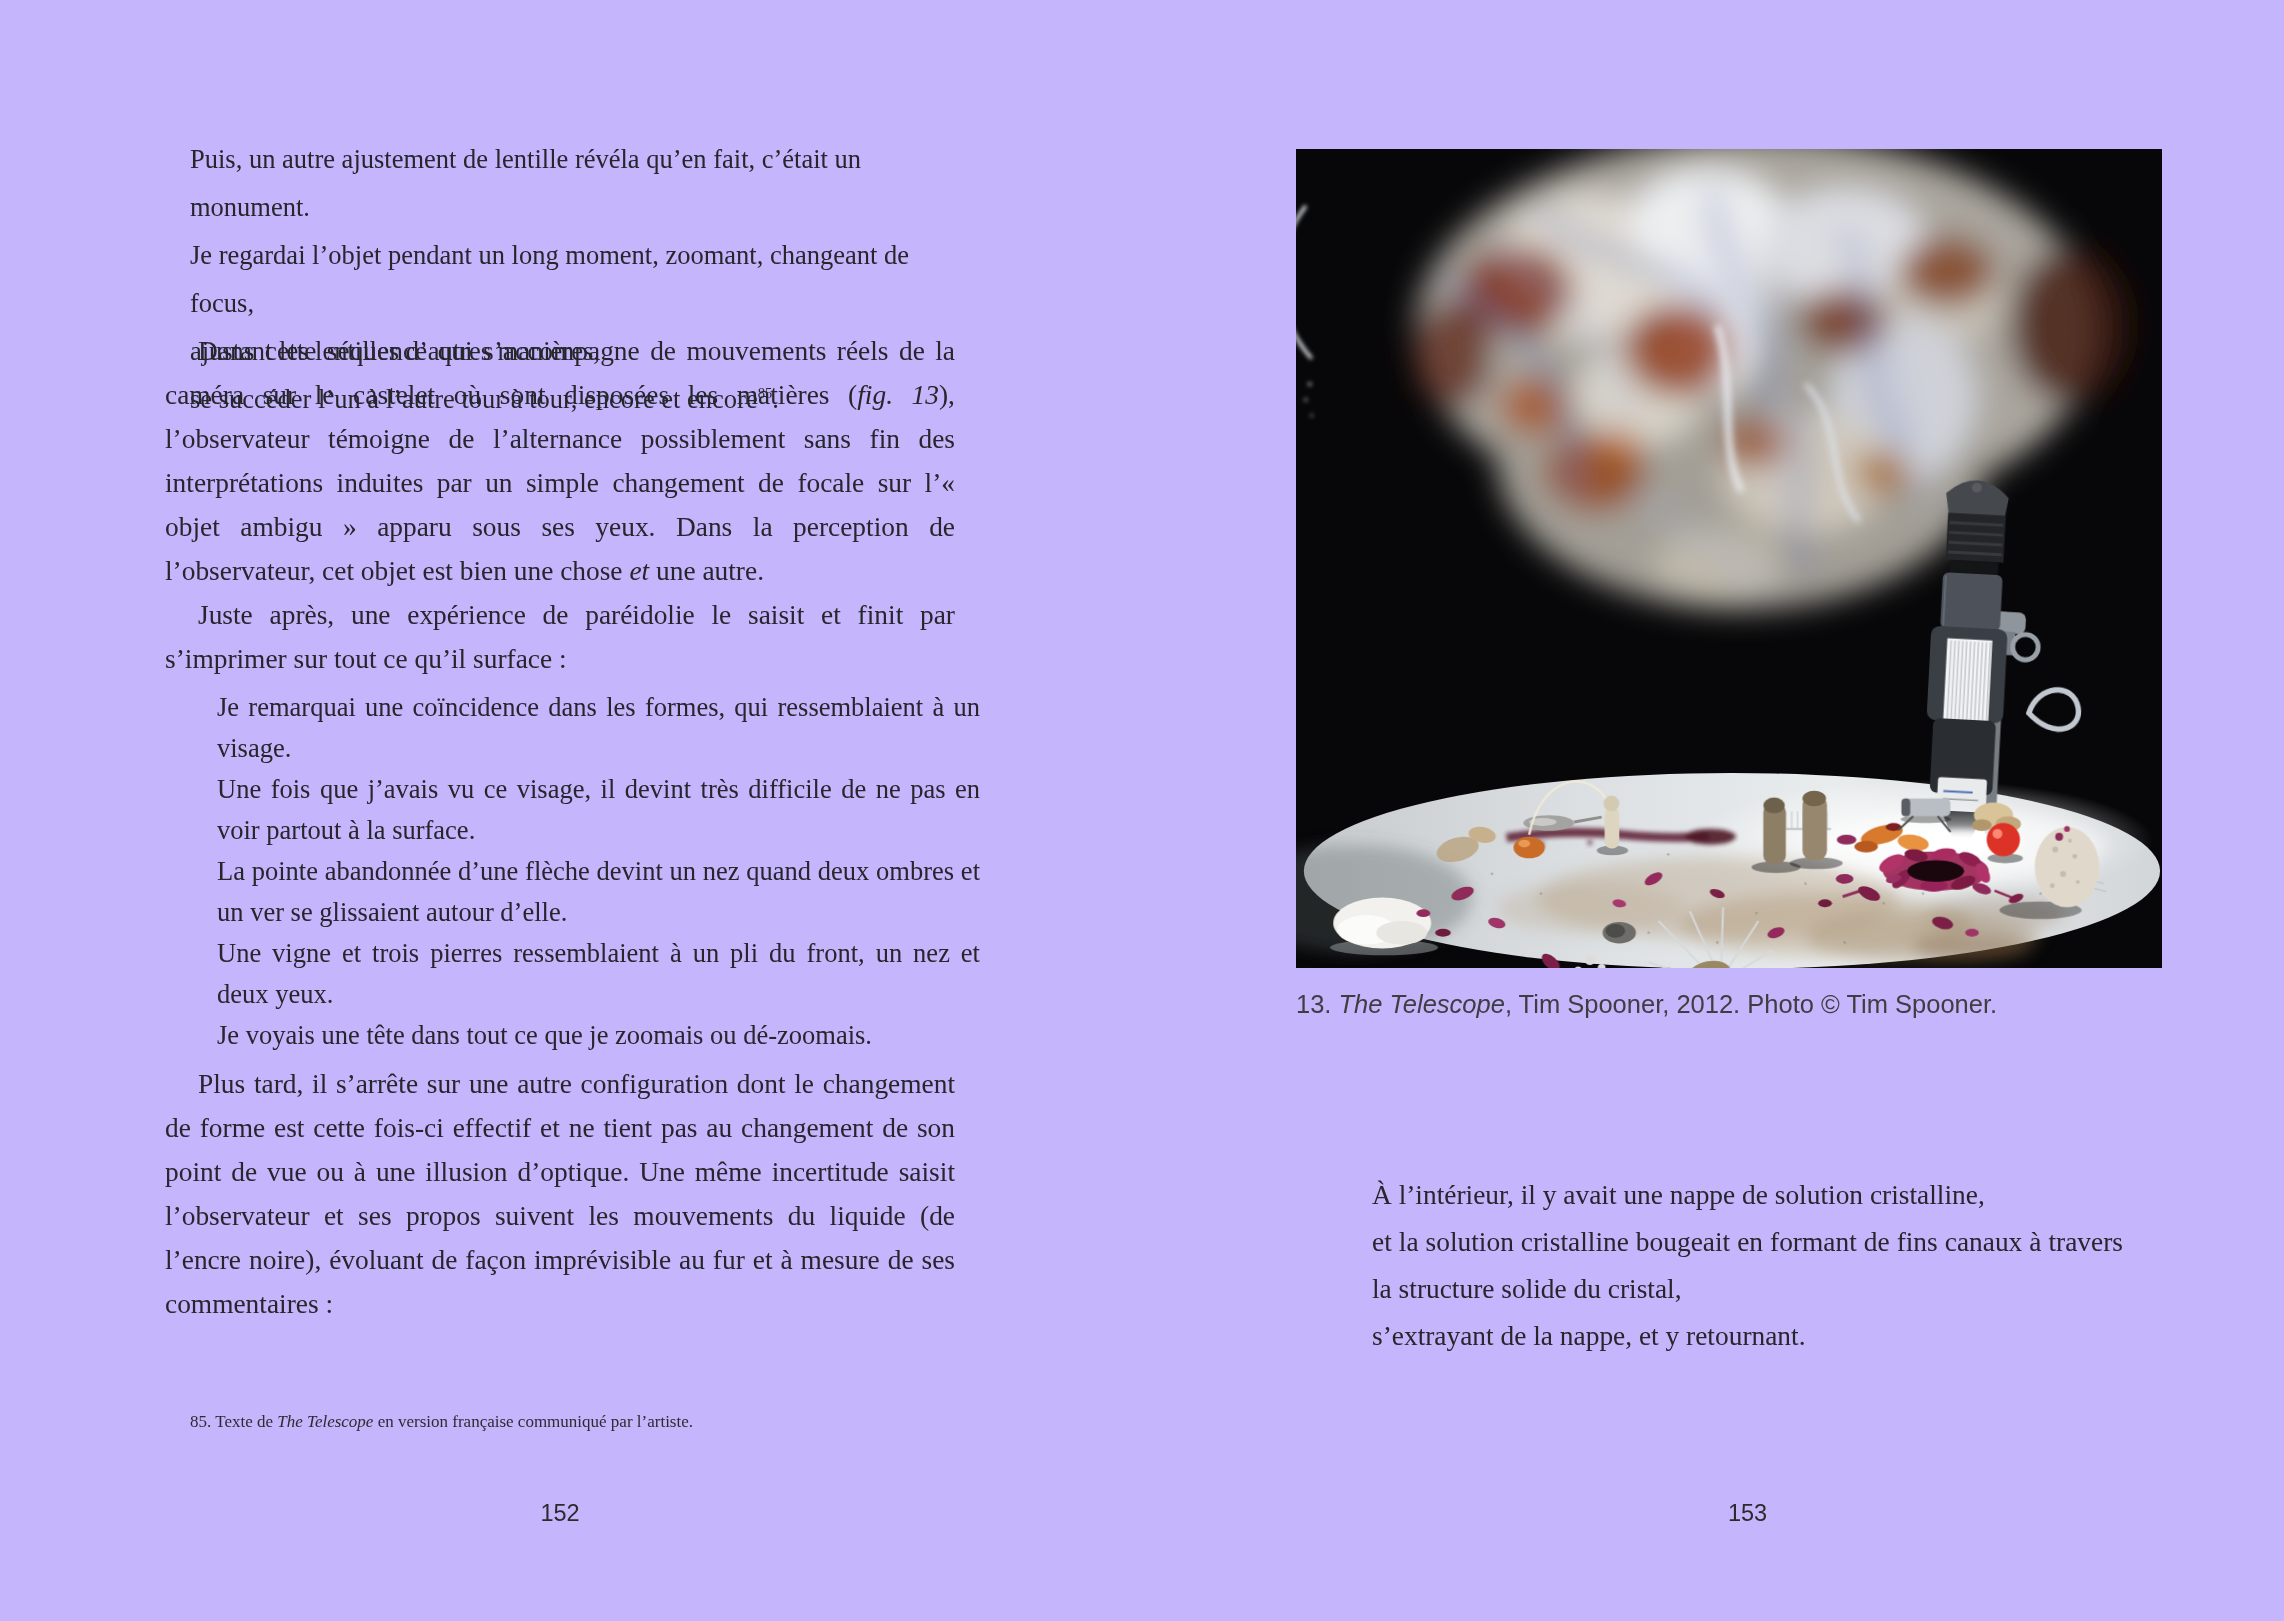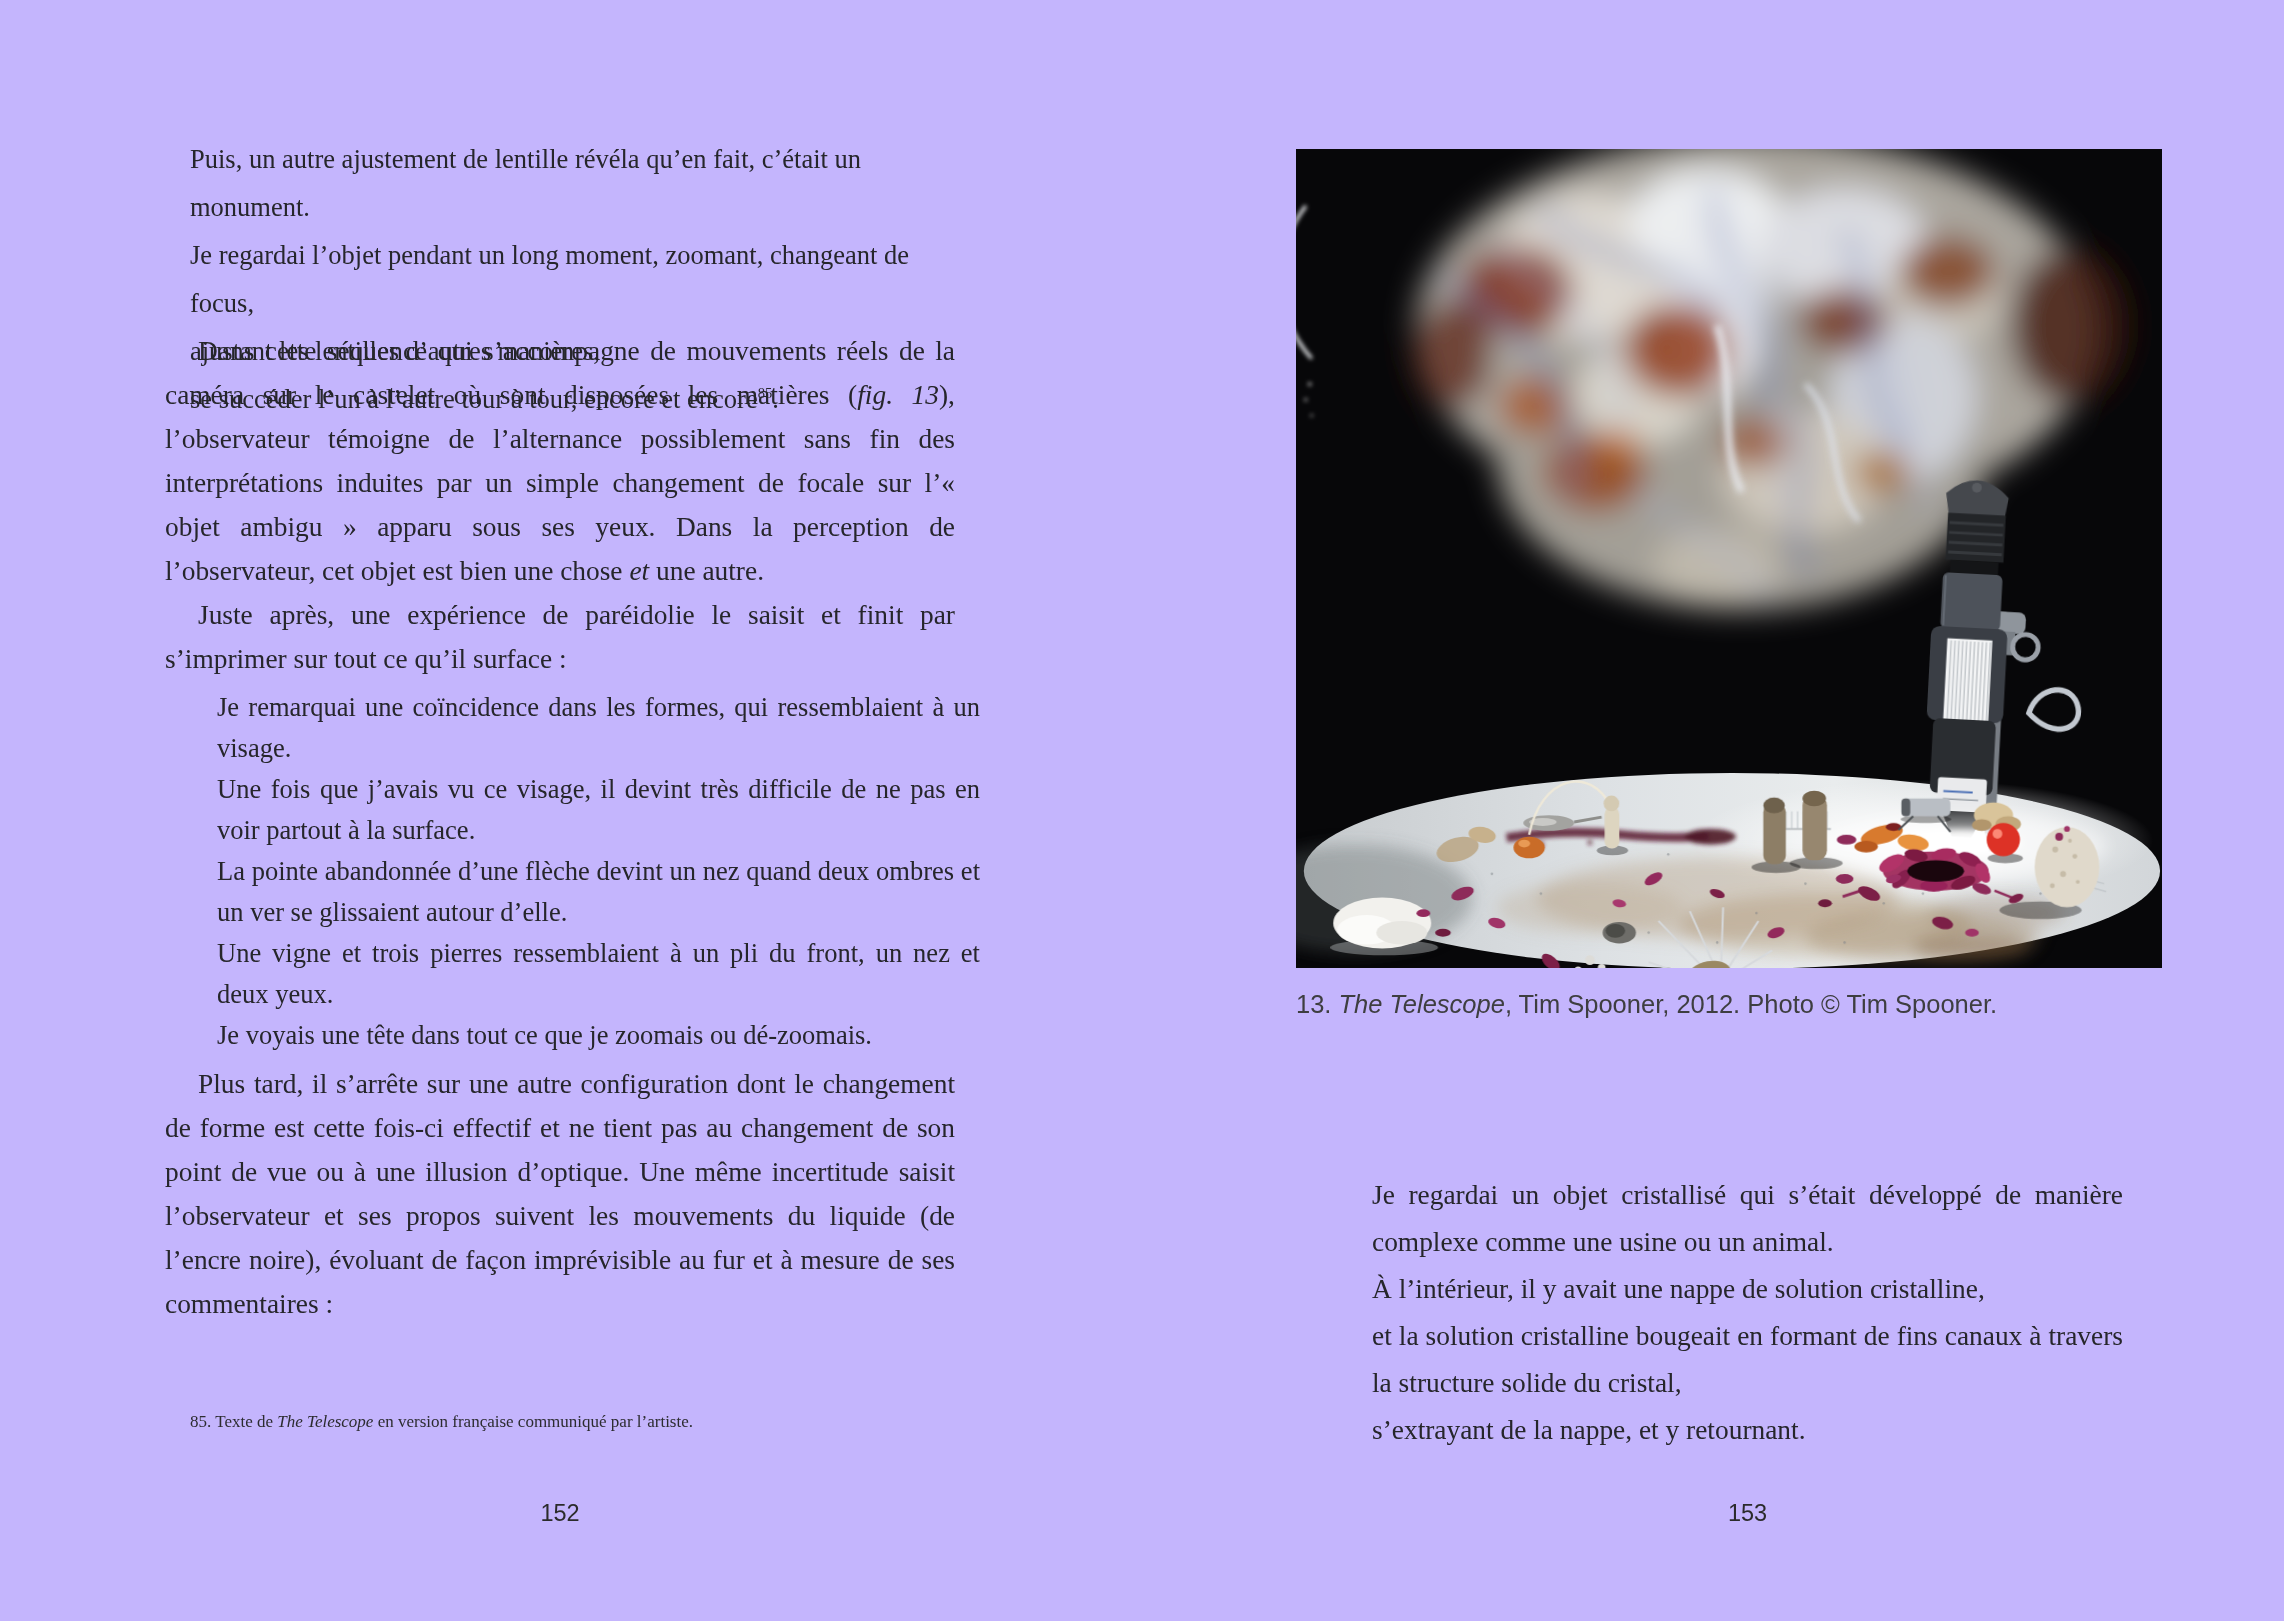--- a/index.html
+++ b/index.html
@@ -397,21 +397,20 @@
           <ellipse cx="190" cy="700" rx="14" ry="8" fill="#c7b18c" transform="rotate(10 190 700)"></ellipse>
         </g>
       </svg>
     </div>
 
     <div id="caption">
       <span>13. </span><i>The Telescope</i><span>, Tim Spooner, 2012. Photo © Tim Spooner.</span>
     </div>
 
     <div id="rtext" class="just">
-      <p>Je regardai un objet cristallisé qui s’était développé de manière complexe comme une usine ou un animal.</p>
       <p>À l’intérieur, il y avait une nappe de solution cristalline,</p>
       <p>et la solution cristalline bougeait en formant de fins canaux à travers la structure solide du cristal,</p>
       <p>s’extrayant de la nappe, et y retournant.</p>
     </div>
 
     <div id="pageno-r">153</div>
   </section>
 
 </div>
 

